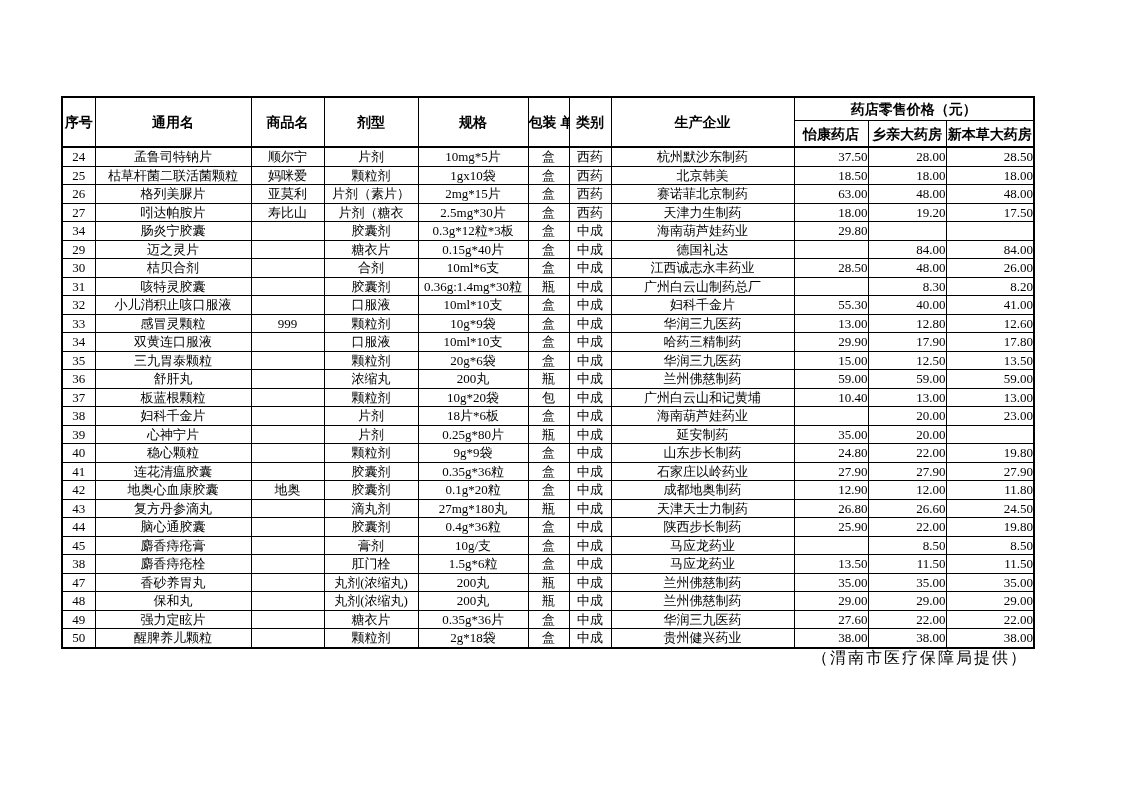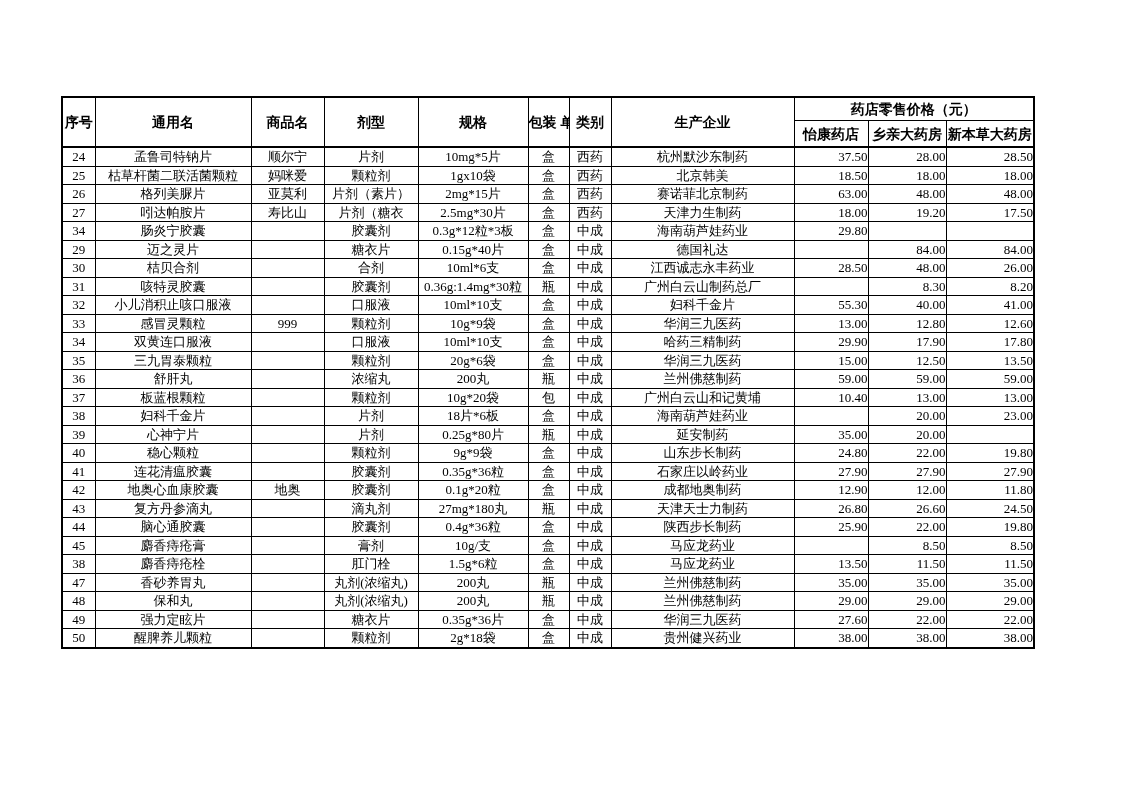--- a/index.html
+++ b/index.html
@@ -445,14 +445,15 @@
           <td class="c">盒</td>
           <td class="c">中成</td>
           <td class="c">贵州健兴药业</td>
           <td class="r">38.00</td>
           <td class="r">38.00</td>
           <td class="r">38.00</td>
         </tr>
       </tbody>
   </table>
 
+  <div class="footer-note">（渭南市医疗保障局提供）</div>
 
 </div>
 
 </body></html>

